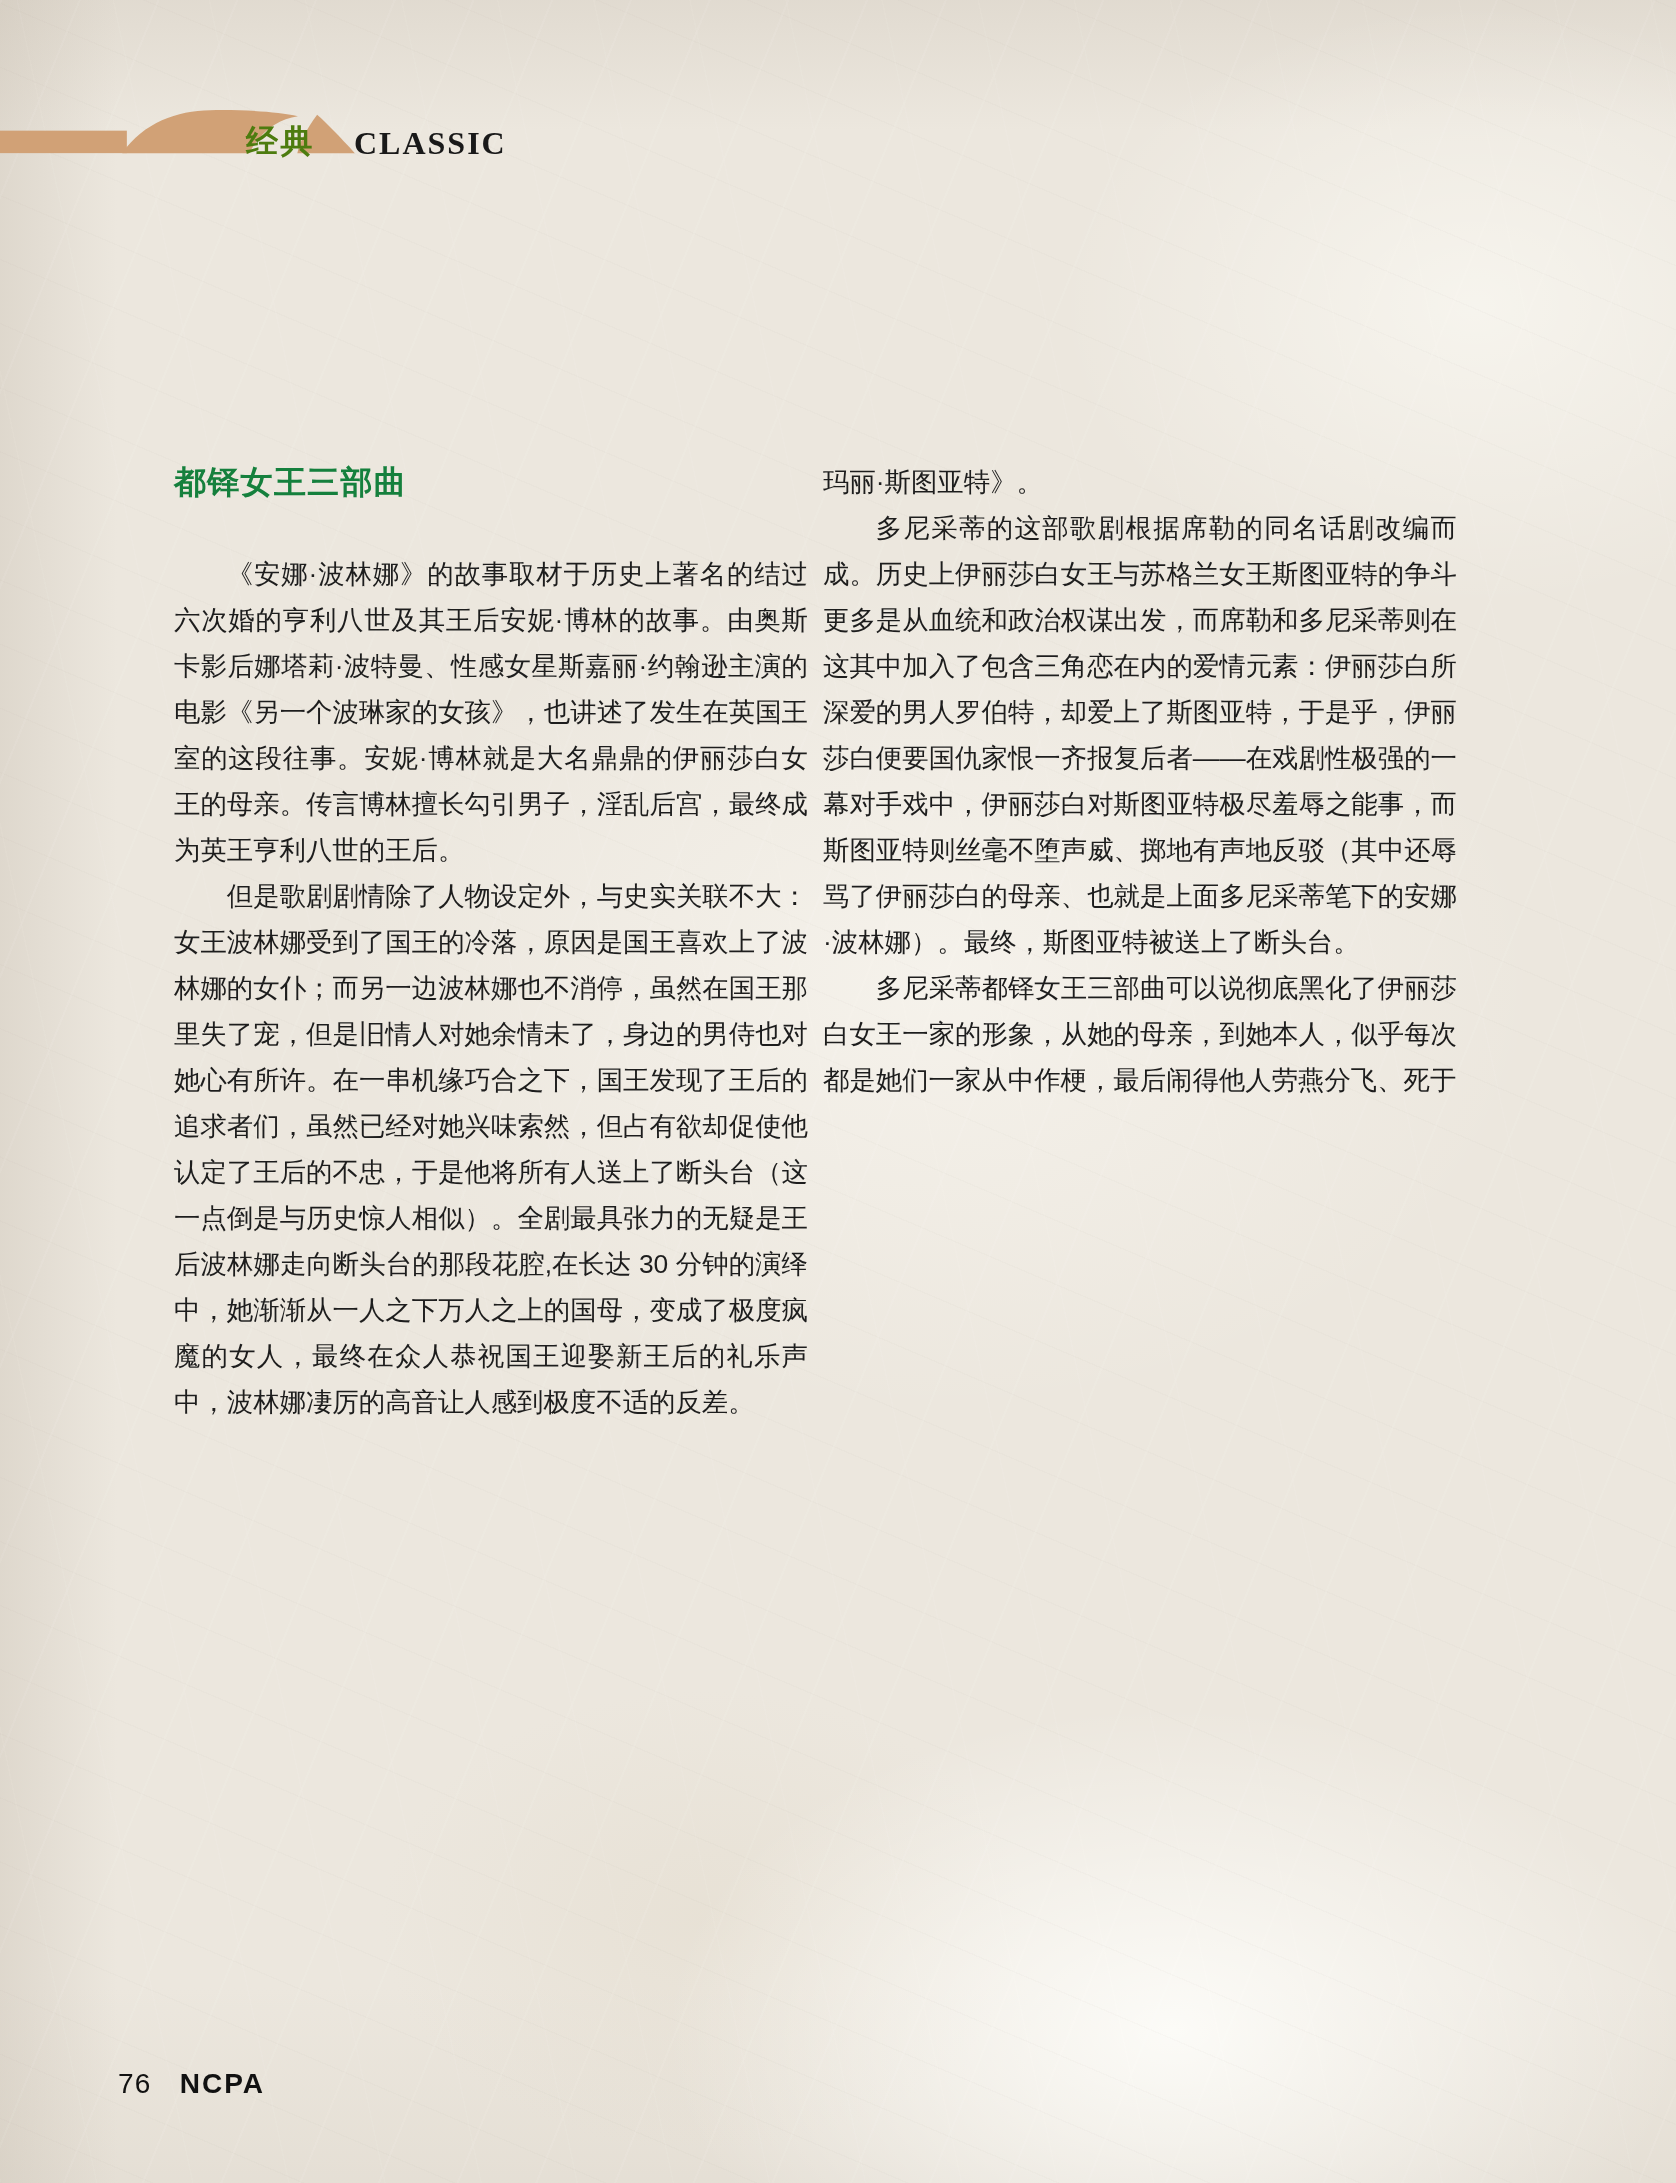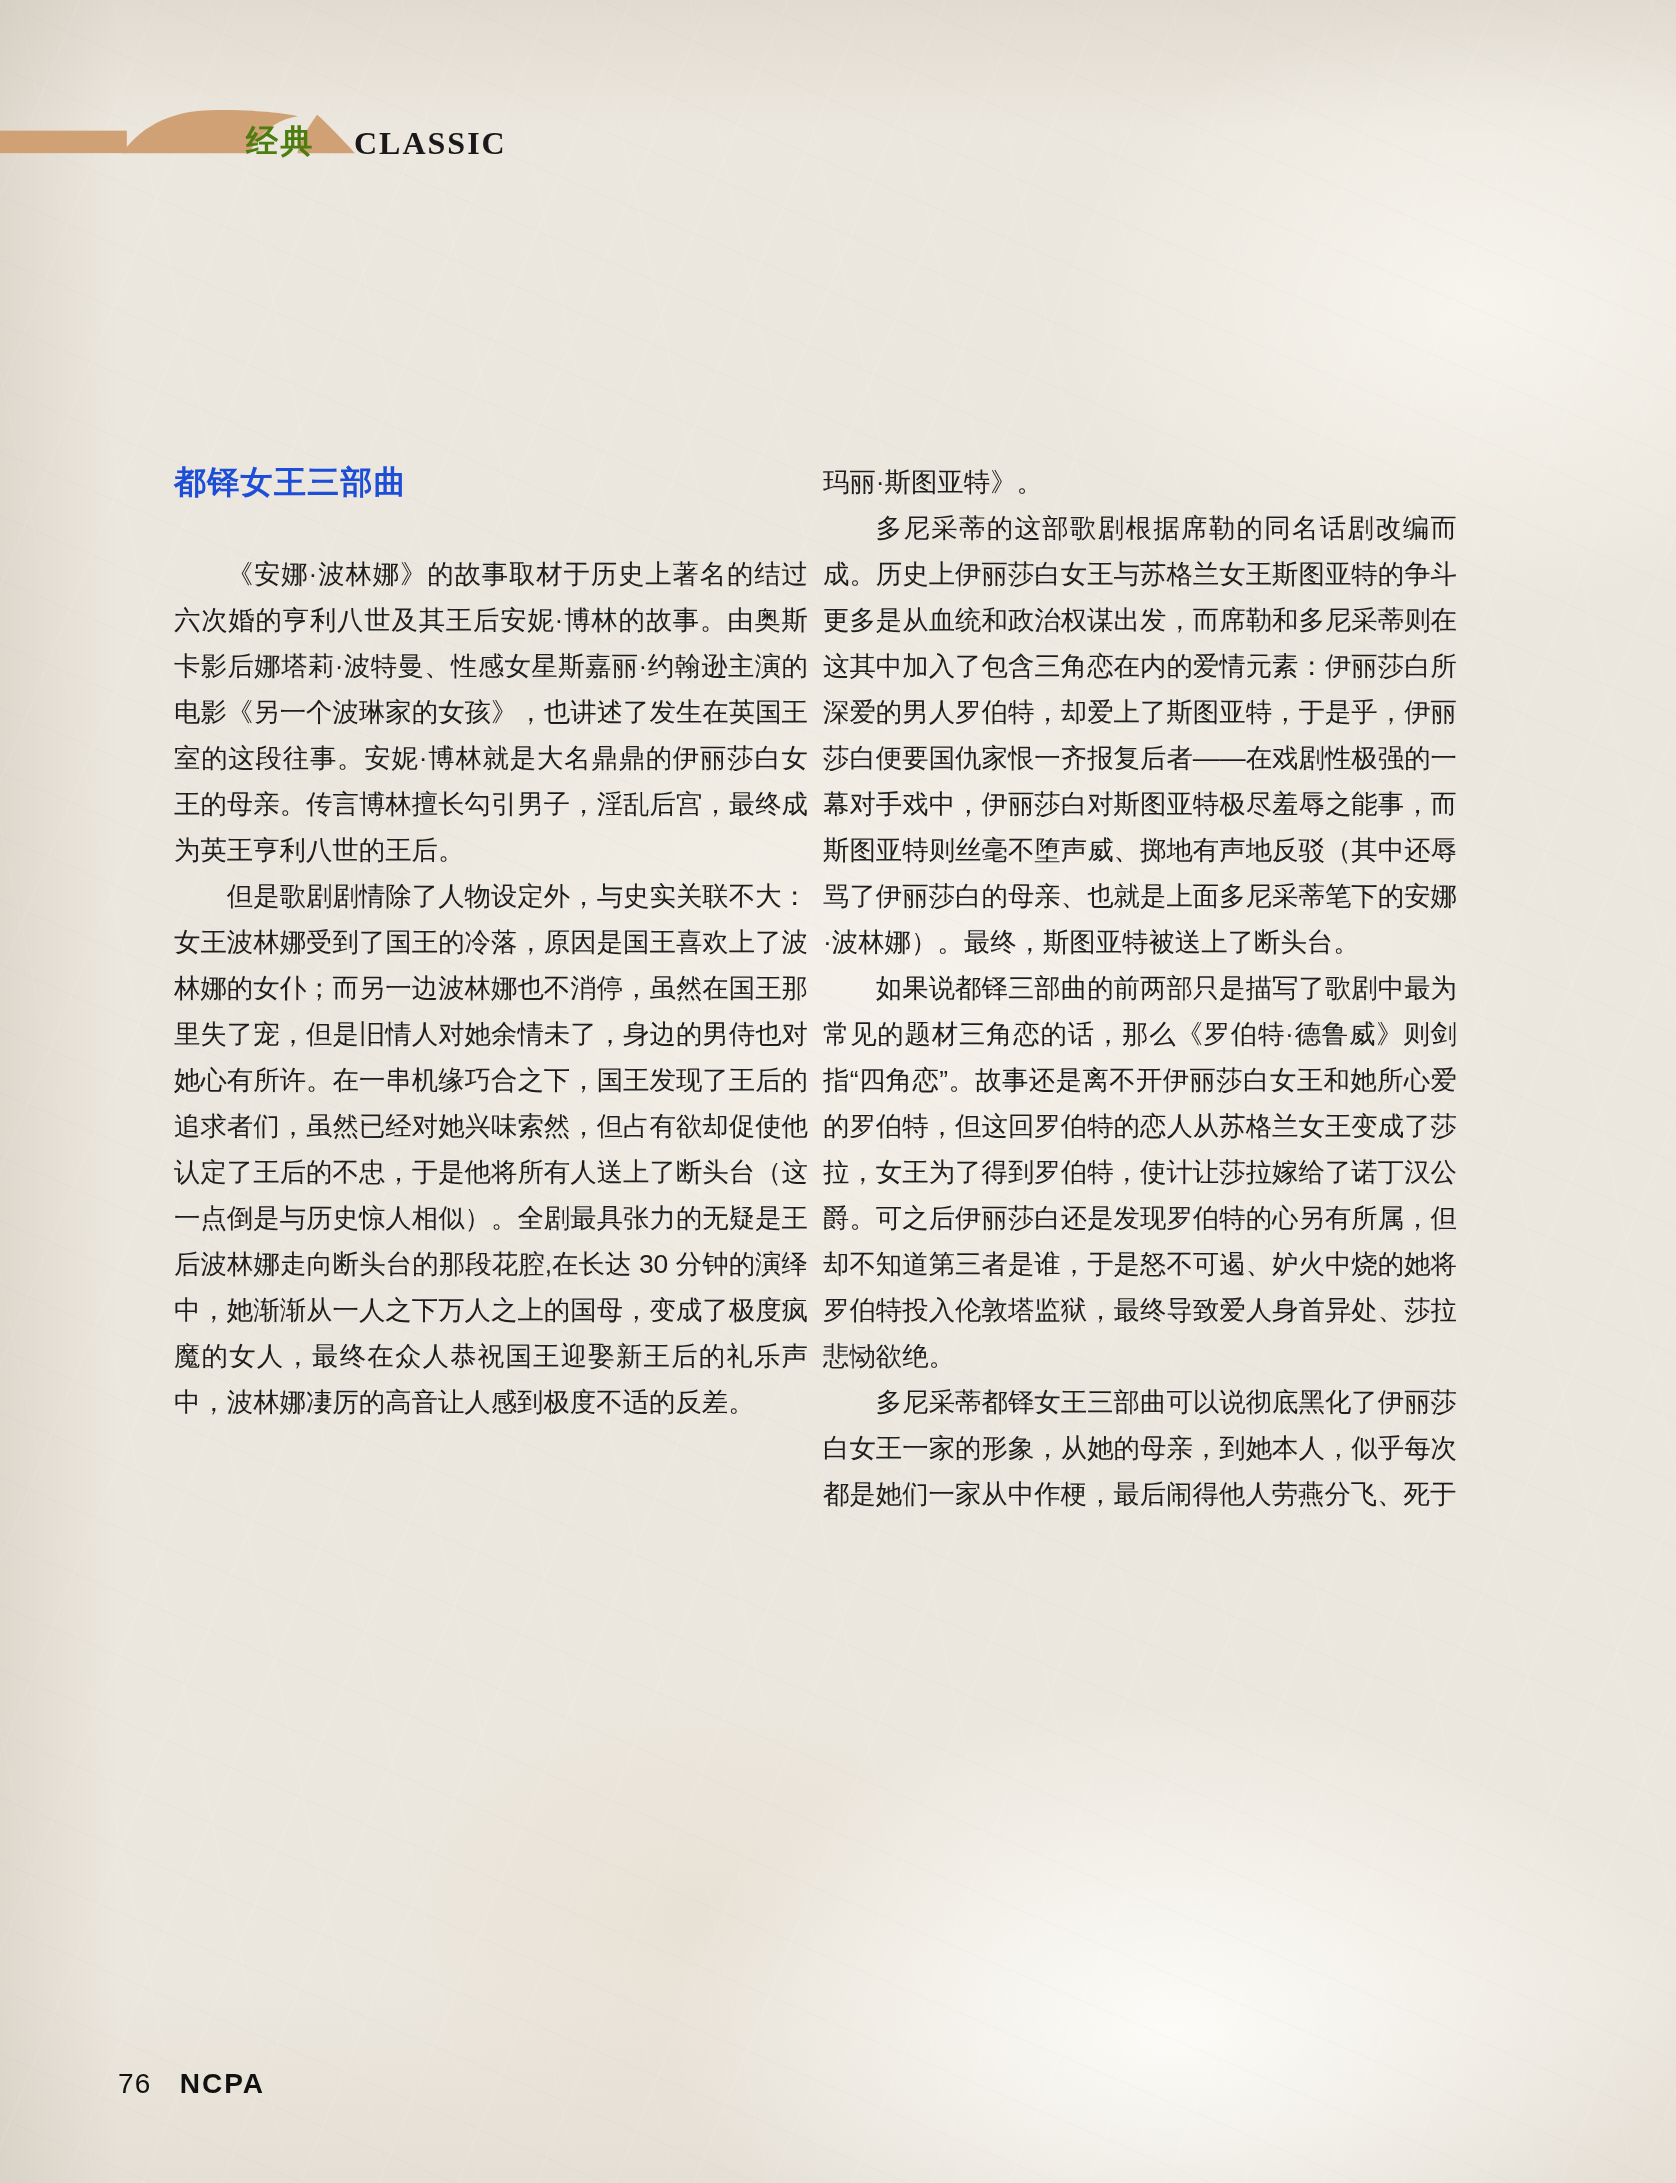--- a/index.html
+++ b/index.html
@@ -45,21 +45,21 @@
     position:absolute;top:459px;width:634px;
     font-size:26.4px;line-height:46px;text-align:justify;text-justify:inter-ideograph;
     color:#1d1d1d;
   }
   .col-left{left:174px;}
   .col-right{left:823px;}
   .col p{margin:0;}
   .col p.indent{text-indent:2em;}
   .article-title{
     font-size:32px;line-height:46px;margin:0 0 46px 0;font-weight:700;
-    letter-spacing:1.3px;color:#1d4ed8;text-align:left;
+    letter-spacing:1.3px;color:#15803d;text-align:left;
   }
   
   .footer{position:absolute;left:118px;top:2068px;font-size:28px;line-height:32px;color:#111;}
   .footer .page-num{font-weight:400;margin-right:28px;letter-spacing:1.3px;}
   .footer .brand{font-weight:700;letter-spacing:2px;}
 </style>
 </head>
 <body style="background: rgb(236, 231, 222); color: rgb(28, 28, 28);">
 
 <div class="paper"></div>
@@ -78,21 +78,20 @@
 <main>
   <section class="col col-left">
     <h1 class="article-title">都铎女王三部曲</h1>
     <p class="indent">《安娜·波林娜》的故事取材于历史上著名的结过六次婚的亨利八世及其王后安妮·博林的故事。由奥斯卡影后娜塔莉·波特曼、性感女星斯嘉丽·约翰逊主演的电影《另一个波琳家的女孩》，也讲述了发生在英国王室的这段往事。安妮·博林就是大名鼎鼎的伊丽莎白女王的母亲。传言博林擅长勾引男子，淫乱后宫，最终成为英王亨利八世的王后。</p>
     <p class="indent">但是歌剧剧情除了人物设定外，与史实关联不大：女王波林娜受到了国王的冷落，原因是国王喜欢上了波林娜的女仆；而另一边波林娜也不消停，虽然在国王那里失了宠，但是旧情人对她余情未了，身边的男侍也对她心有所许。在一串机缘巧合之下，国王发现了王后的追求者们，虽然已经对她兴味索然，但占有欲却促使他认定了王后的不忠，于是他将所有人送上了断头台（这一点倒是与历史惊人相似）。全剧最具张力的无疑是王后波林娜走向断头台的那段花腔,在长达 30 分钟的演绎中，她渐渐从一人之下万人之上的国母，变成了极度疯魔的女人，最终在众人恭祝国王迎娶新王后的礼乐声中，波林娜凄厉的高音让人感到极度不适的反差。</p>
   </section>
 
   <section class="col col-right">
     <p>玛丽·斯图亚特》。</p>
     <p class="indent">多尼采蒂的这部歌剧根据席勒的同名话剧改编而成。历史上伊丽莎白女王与苏格兰女王斯图亚特的争斗更多是从血统和政治权谋出发，而席勒和多尼采蒂则在这其中加入了包含三角恋在内的爱情元素：伊丽莎白所深爱的男人罗伯特，却爱上了斯图亚特，于是乎，伊丽莎白便要国仇家恨一齐报复后者——在戏剧性极强的一幕对手戏中，伊丽莎白对斯图亚特极尽羞辱之能事，而斯图亚特则丝毫不堕声威、掷地有声地反驳（其中还辱骂了伊丽莎白的母亲、也就是上面多尼采蒂笔下的安娜·波林娜）。最终，斯图亚特被送上了断头台。</p>
-    <p class="indent">如果说都铎三部曲的前两部只是描写了歌剧中最为常见的题材三角恋的话，那么《罗伯特·德鲁威》则剑指“四角恋”。故事还是离不开伊丽莎白女王和她所心爱的罗伯特，但这回罗伯特的恋人从苏格兰女王变成了莎拉，女王为了得到罗伯特，使计让莎拉嫁给了诺丁汉公爵。可之后伊丽莎白还是发现罗伯特的心另有所属，但却不知道第三者是谁，于是怒不可遏、妒火中烧的她将罗伯特投入伦敦塔监狱，最终导致爱人身首异处、莎拉悲恸欲绝。</p>
     <p class="indent">多尼采蒂都铎女王三部曲可以说彻底黑化了伊丽莎白女王一家的形象，从她的母亲，到她本人，似乎每次都是她们一家从中作梗，最后闹得他人劳燕分飞、死于</p>
   </section>
 </main>
 
 <footer class="footer">
   <span class="page-num">76</span><span class="brand">NCPA</span>
 </footer>
 
 
 </body></html>

